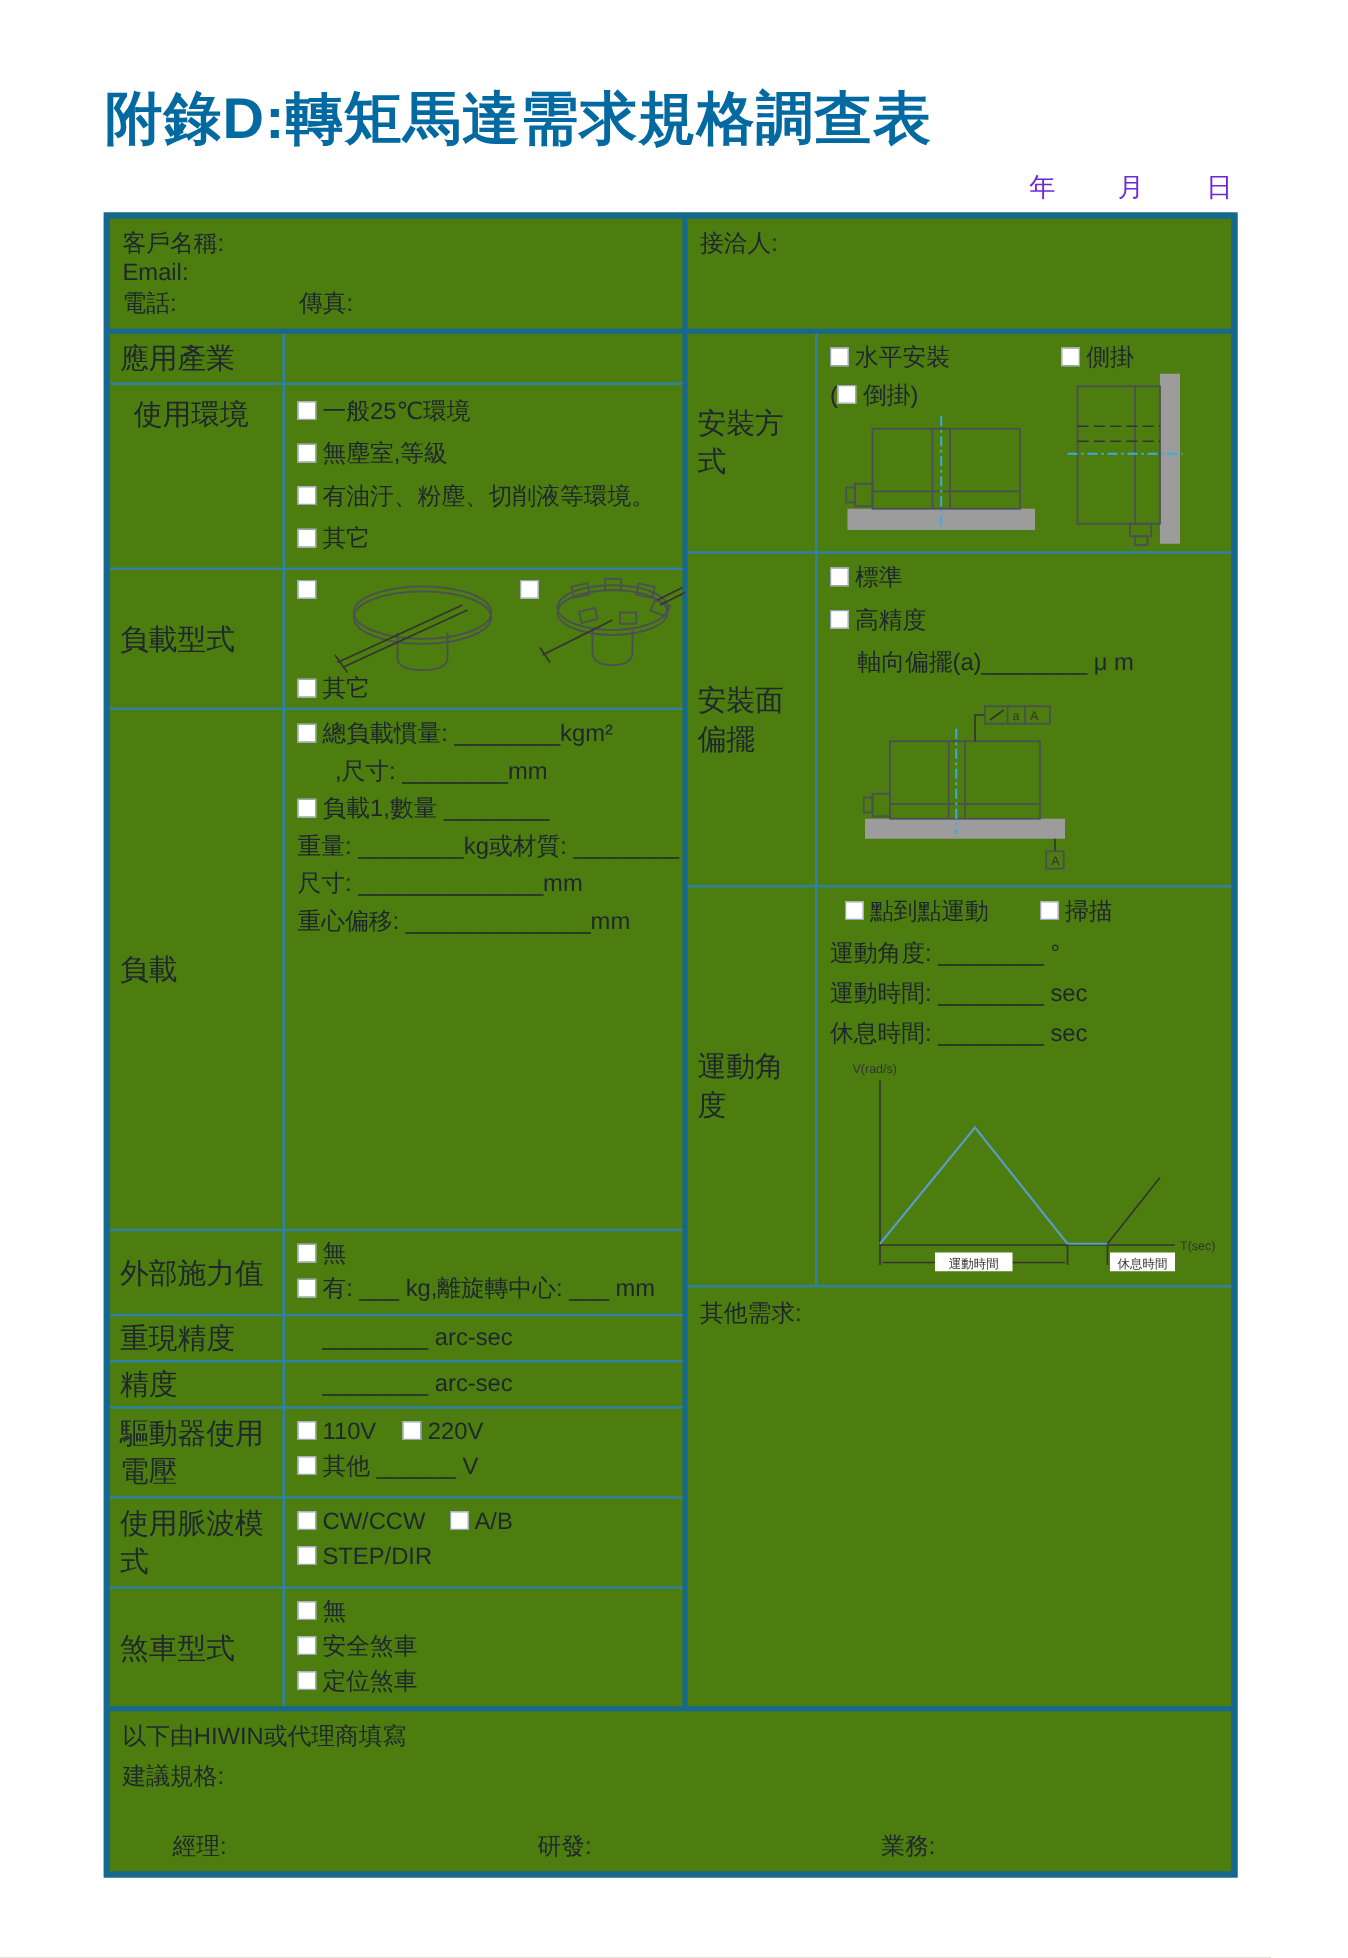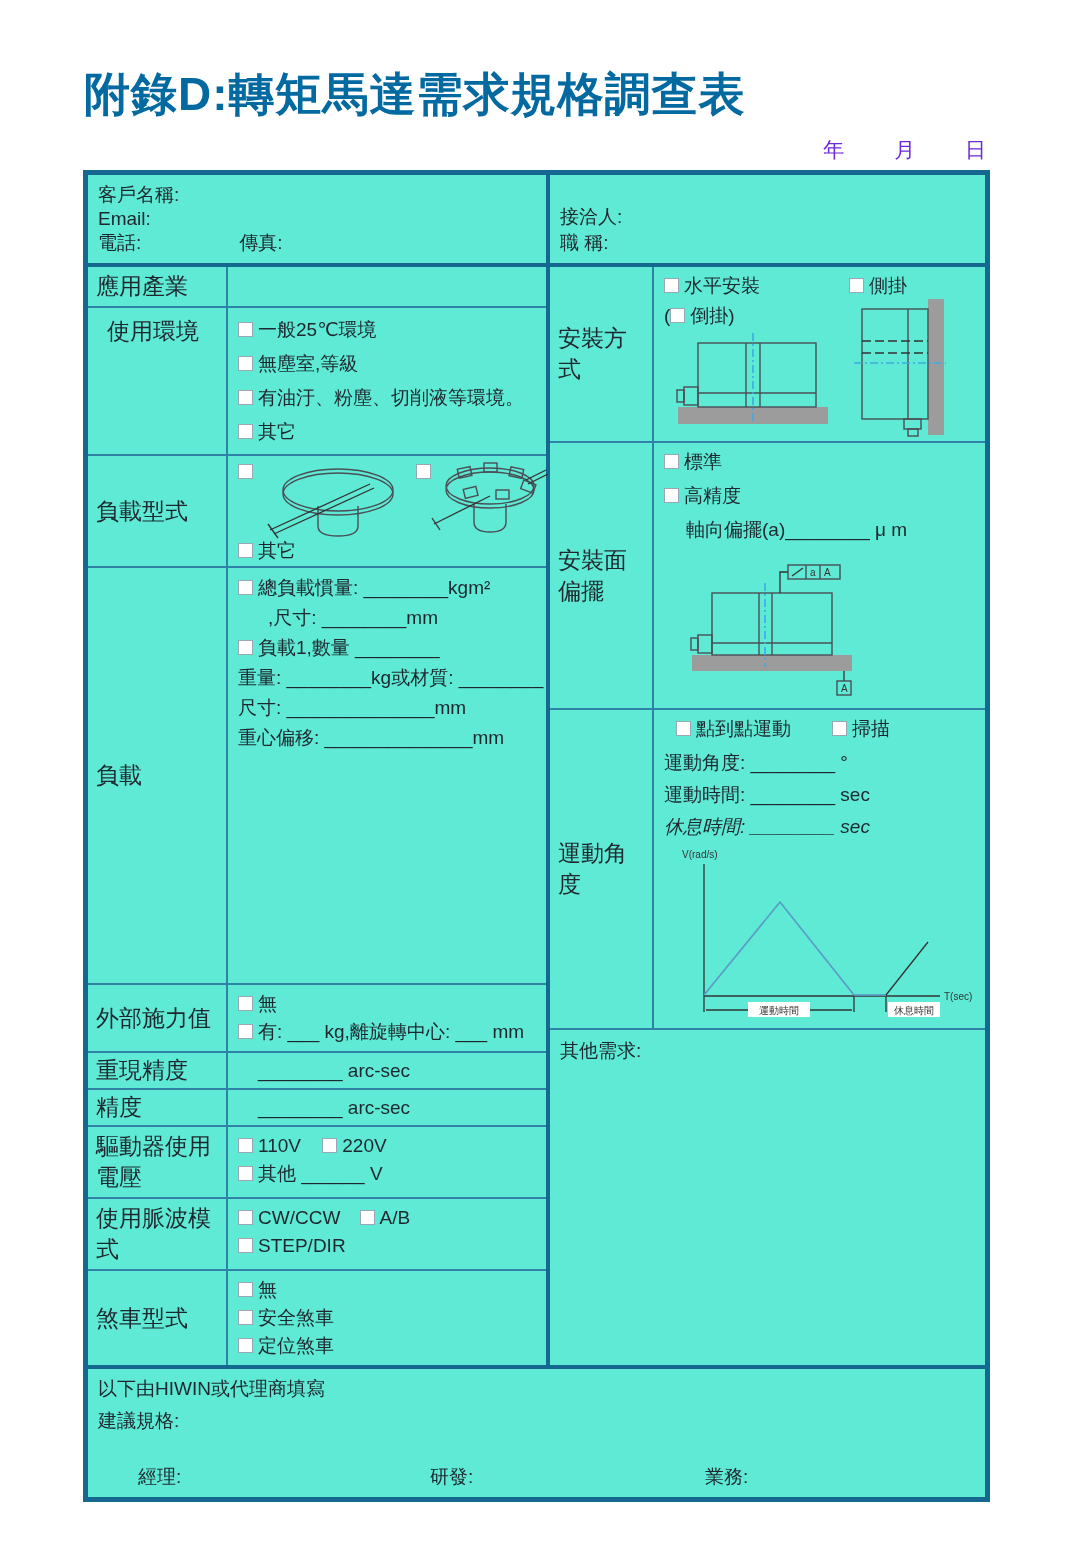--- a/index.html
+++ b/index.html
@@ -14,28 +14,28 @@
   }
   .dateline {
     position:absolute; left:83px; top:136px; width:903px; text-align:right;
     font-size:21px; color:#6d28d9;
   }
   .dateline span { margin-left:44px; }
 
   .form {
     position:absolute; left:83px; top:170px; width:907px; height:1332px;
     border:5px solid #15688f; box-sizing:border-box; display:flex; flex-direction:column;
-    background:#5eead4;
+    background:#4d7c0f;
   }
   .row1 { flex:0 0 90px; border-bottom:4px solid #15688f; display:flex; box-sizing:border-box; }
   .cell-l {
     flex:0 0 462px; width:462px; border-right:4px solid #15688f; box-sizing:border-box;
     padding:7px 10px; display:flex; flex-direction:column; justify-content:space-between; font-size:19px;
   }
-  .cell-r { flex:1; padding:7px 10px; display:flex; flex-direction:column; justify-content:flex-end; font-size:19px; }
+  .cell-r { flex:1; padding:7px 10px; display:flex; flex-direction:column; justify-content:flex-start; font-size:19px; }
   .phone-line { display:flex; }
   .fax-label { margin-left:98px; }
 
   .main { flex:0 0 1021px; display:flex; box-sizing:border-box; }
   .main-left { flex:0 0 462px; width:462px; border-right:4px solid #15688f; box-sizing:border-box; display:flex; flex-direction:column; }
   .main-right { flex:1; display:flex; flex-direction:column; }
 
   .frow { display:flex; border-bottom:2px solid #2f81a6; box-sizing:border-box; }
   .frow.last { border-bottom:none; }
   .lab {
@@ -88,21 +88,20 @@
       <div class="cell-l">
         <div>客戶名稱:</div>
         <div>Email:</div>
         <div class="phone-line">
           <span>電話:</span>
           <span class="fax-label">傳真:</span>
         </div>
       </div>
       <div class="cell-r">
         <div>接洽人:</div>
-        <div>職 稱:</div>
       </div>
     </div>
 
     <div class="main">
 
       <div class="main-left">
 
         <div class="frow" style="flex:0 0 34px">
           <div class="lab">應用產業</div>
           <div class="con"></div>
@@ -272,21 +271,21 @@
           </div>
         </div>
 
         <div class="frow" style="flex:0 0 320px">
           <div class="lab">運動角度</div>
           <div class="con">
             <div class="abs" style="left:22px; top:6px;"><span class="cb"></span><span>點到點運動</span></div>
             <div class="abs" style="left:178px; top:6px;"><span class="cb"></span><span>掃描</span></div>
             <div class="abs" style="left:10px; top:40px;">運動角度: ________ °</div>
             <div class="abs" style="left:10px; top:72px;">運動時間: ________ sec</div>
-            <div class="abs" style="left:10px; top:104px;font-style:italic;">休息時間: ________ sec</div>
+            <div class="abs" style="left:10px; top:104px;">休息時間: ________ sec</div>
             <svg class="abs" style="left:18px; top:134px;" width="300" height="178" viewBox="0 0 300 178">
               <text class="svgtxt" x="10" y="14" font-size="10">V(rad/s)</text>
               <line class="chartblk" x1="32" y1="20" x2="32" y2="152"></line>
               <line class="chartblk" x1="32" y1="152" x2="268" y2="152"></line>
               <text class="svgtxt" x="272" y="156" font-size="10">T(sec)</text>
               <polyline class="chartblue" points="32,151 108,58 182,151"></polyline>
               <line class="chartblue" x1="182" y1="151" x2="214" y2="151"></line>
               <line class="chartblk" x1="214" y1="151" x2="256" y2="98"></line>
               <line class="chartblk" x1="32" y1="152" x2="32" y2="168"></line>
               <line class="chartblk" x1="182" y1="152" x2="182" y2="168"></line>

